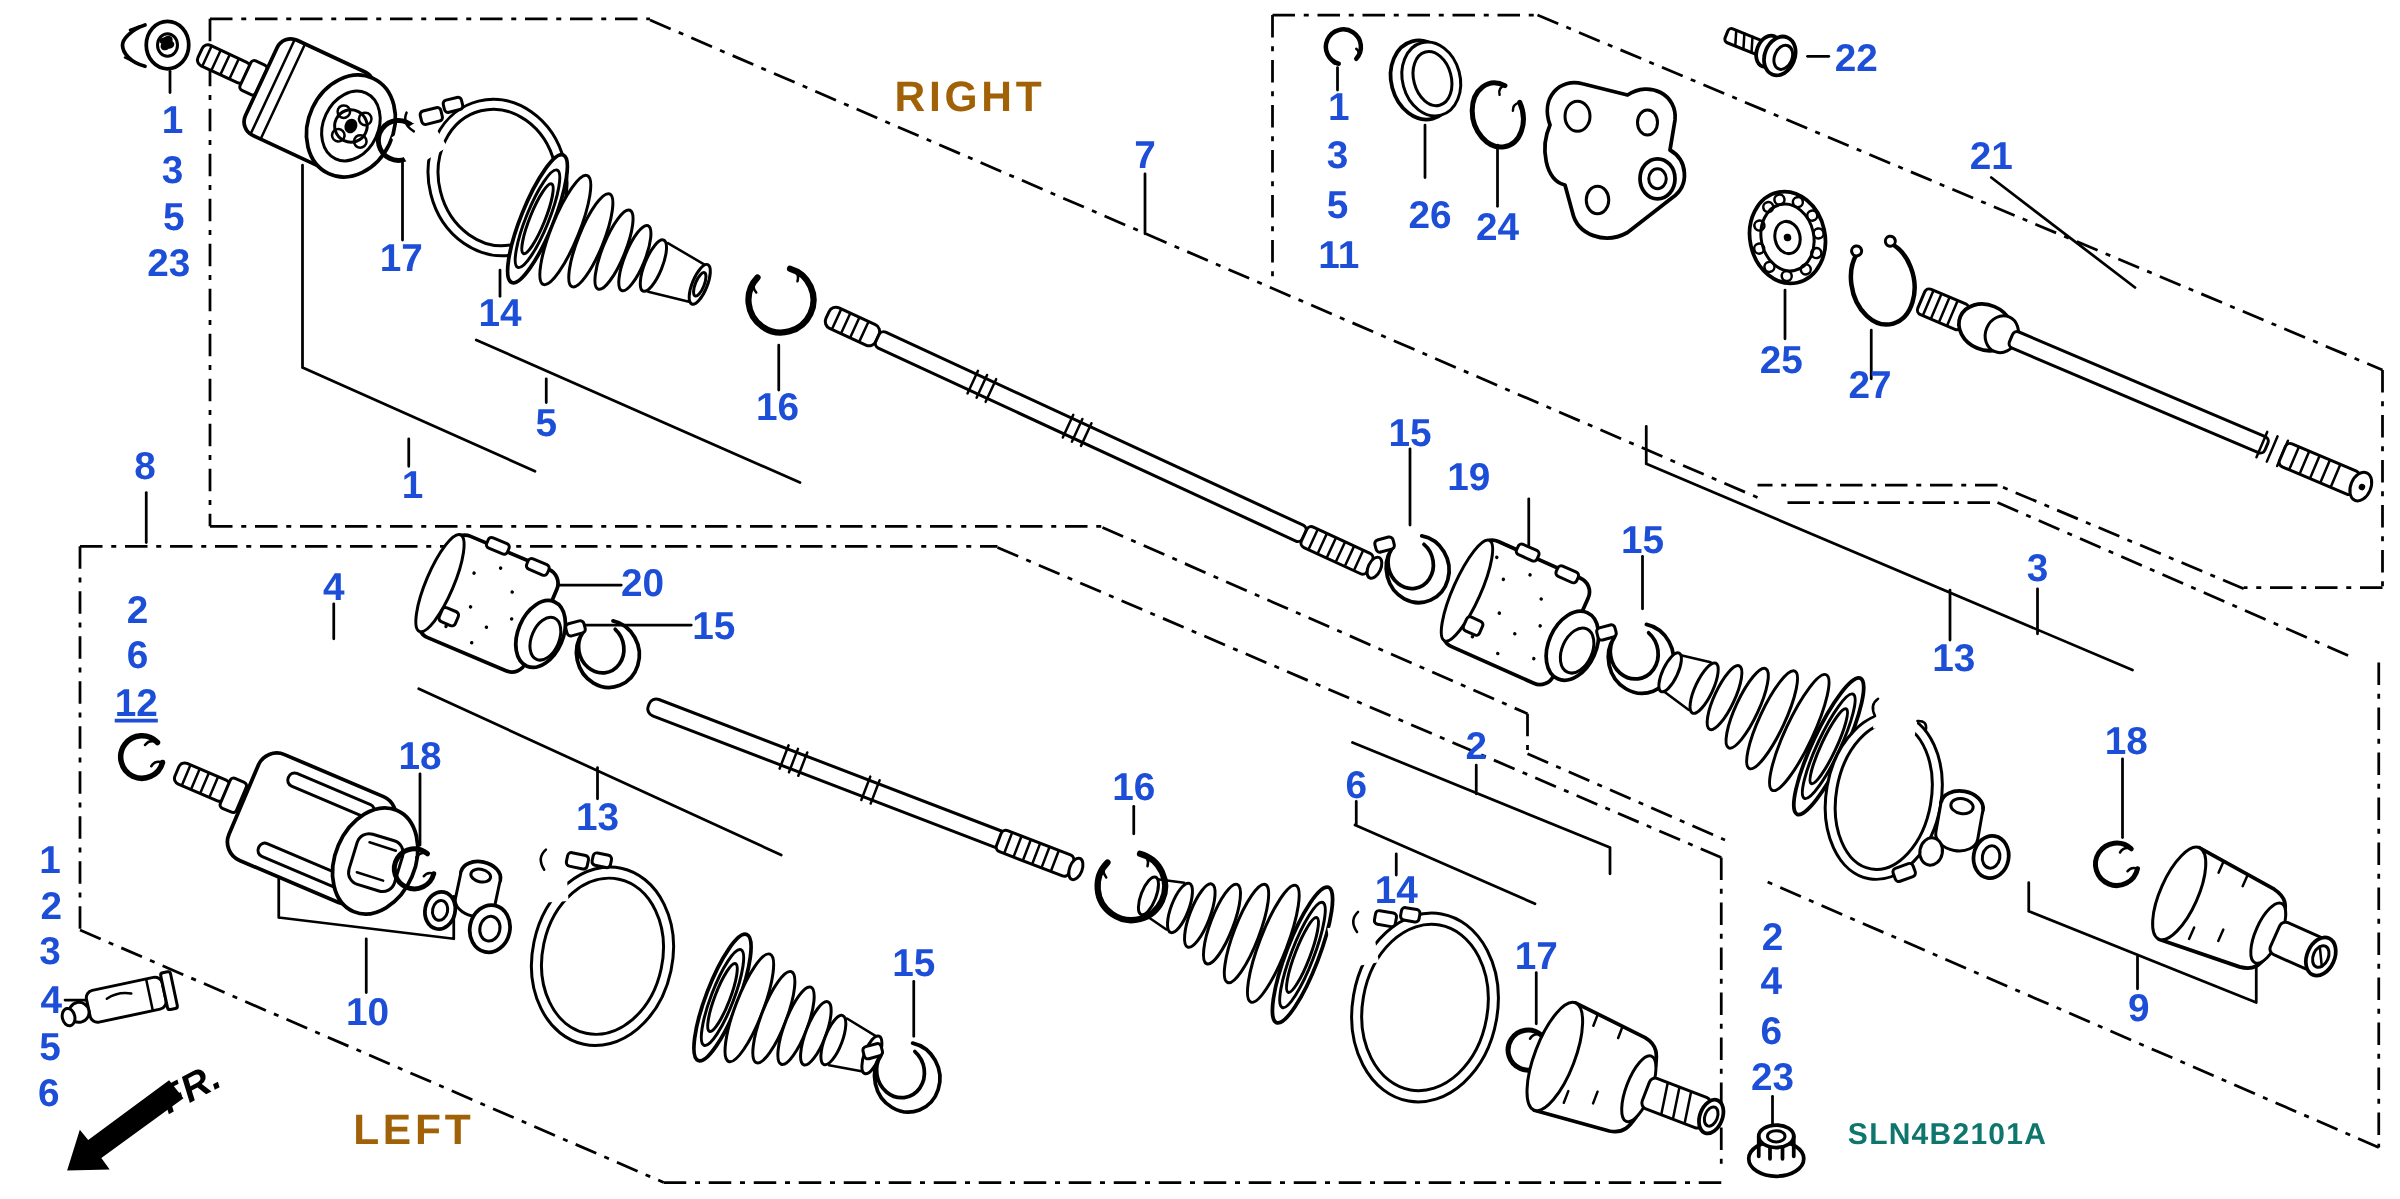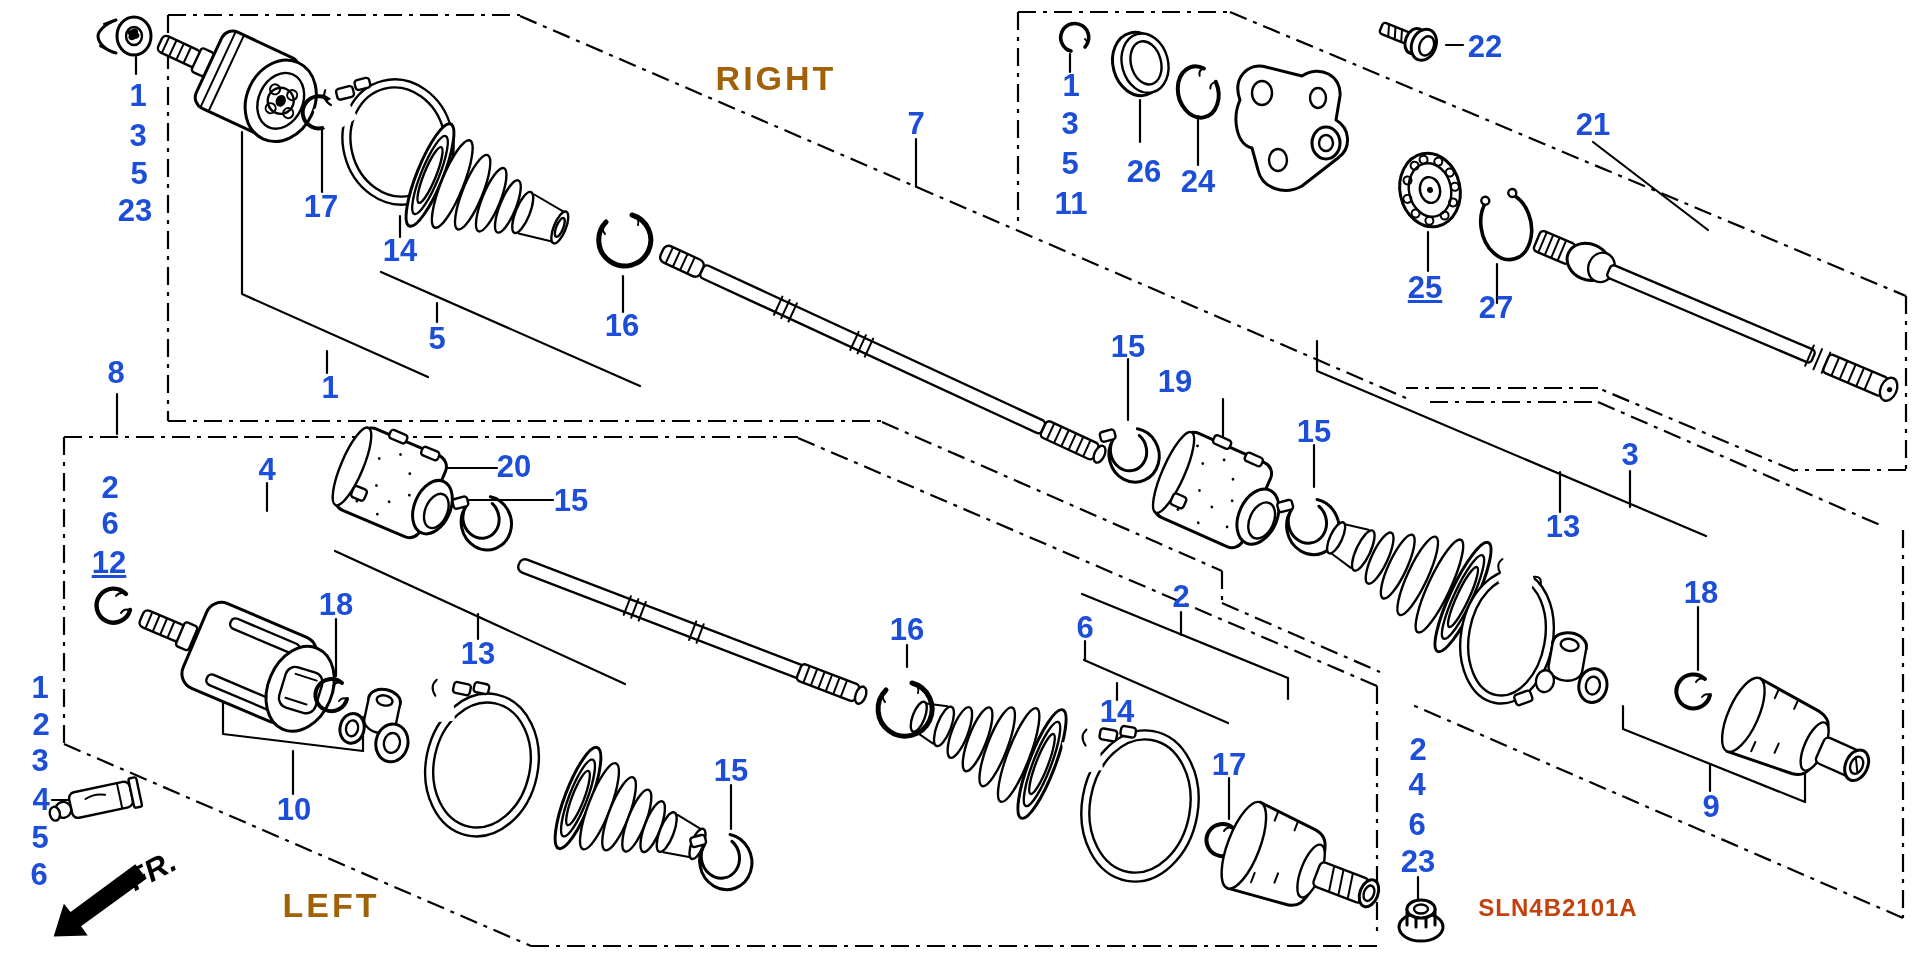--- a/index.html
+++ b/index.html
@@ -10,21 +10,21 @@
   .p2  {stroke:#000;fill:#fff;stroke-width:2.4;stroke-linejoin:round;stroke-linecap:round;}
   .t   {stroke:#000;fill:none;stroke-width:2;stroke-linecap:round;}
   .lead{stroke:#000;fill:none;stroke-width:2.2;stroke-linecap:round;}
   .dd  {stroke:#000;fill:none;stroke-width:2.2;stroke-dasharray:18 7 4 7;}
   .dark{fill:#000;stroke:none;}
   .plabel{position:absolute;transform:translate(-50%,-50%);
           font:700 31px "Liberation Sans",sans-serif;color:#1d4ed8;white-space:nowrap;}
   .big  {position:absolute;transform:translate(-50%,-50%);
           font:800 34px "Liberation Sans",sans-serif;letter-spacing:3px;color:#a16207;}
   .code {position:absolute;transform:translate(-50%,-50%);
-          font:700 24px "Liberation Sans",sans-serif;letter-spacing:1px;color:#c2410c;}
+          font:700 24px "Liberation Sans",sans-serif;letter-spacing:1px;color:#0f766e;}
   .fr   {position:absolute;transform:translate(-50%,-50%) rotate(-28deg);
           font:italic 900 31px "Liberation Sans",sans-serif;color:#000;}
 </style>
 </head>
 <body>
 
 <div class="stage">
 
 <svg width="1920" height="959" viewBox="0 0 1920 959">
 
@@ -520,21 +520,21 @@
       <div class="plabel" style="left: 916px; top: 124px;">7</div>
       <div class="plabel" style="left: 116px; top: 373px;">8</div>
       <div class="plabel" style="left: 1071px; top: 86px;">1</div>
       <div class="plabel" style="left: 1070px; top: 124px;">3</div>
       <div class="plabel" style="left: 1070px; top: 164px;">5</div>
       <div class="plabel" style="left: 1071px; top: 204px;">11</div>
       <div class="plabel" style="left: 1144px; top: 172px;">26</div>
       <div class="plabel" style="left: 1198px; top: 182px;">24</div>
       <div class="plabel" style="left: 1485px; top: 47px;">22</div>
       <div class="plabel" style="left: 1593px; top: 125px;">21</div>
-      <div class="plabel" style="left: 1425px; top: 288px; text-decoration: underline;">25</div>
+      <div class="plabel" style="left: 1425px; top: 288px;">25</div>
       <div class="plabel" style="left: 1496px; top: 308px;">27</div>
       <div class="plabel" style="left: 1128px; top: 347px;">15</div>
       <div class="plabel" style="left: 1175px; top: 382px;">19</div>
       <div class="plabel" style="left: 1314px; top: 432px;">15</div>
       <div class="plabel" style="left: 1630px; top: 455px;">3</div>
       <div class="plabel" style="left: 1563px; top: 527px;">13</div>
       <div class="plabel" style="left: 1701px; top: 593px;">18</div>
       <div class="plabel" style="left: 1711px; top: 807px;">9</div>
       <div class="plabel" style="left: 1181px; top: 597px;">2</div>
       <div class="plabel" style="left: 1085px; top: 628px;">6</div>

